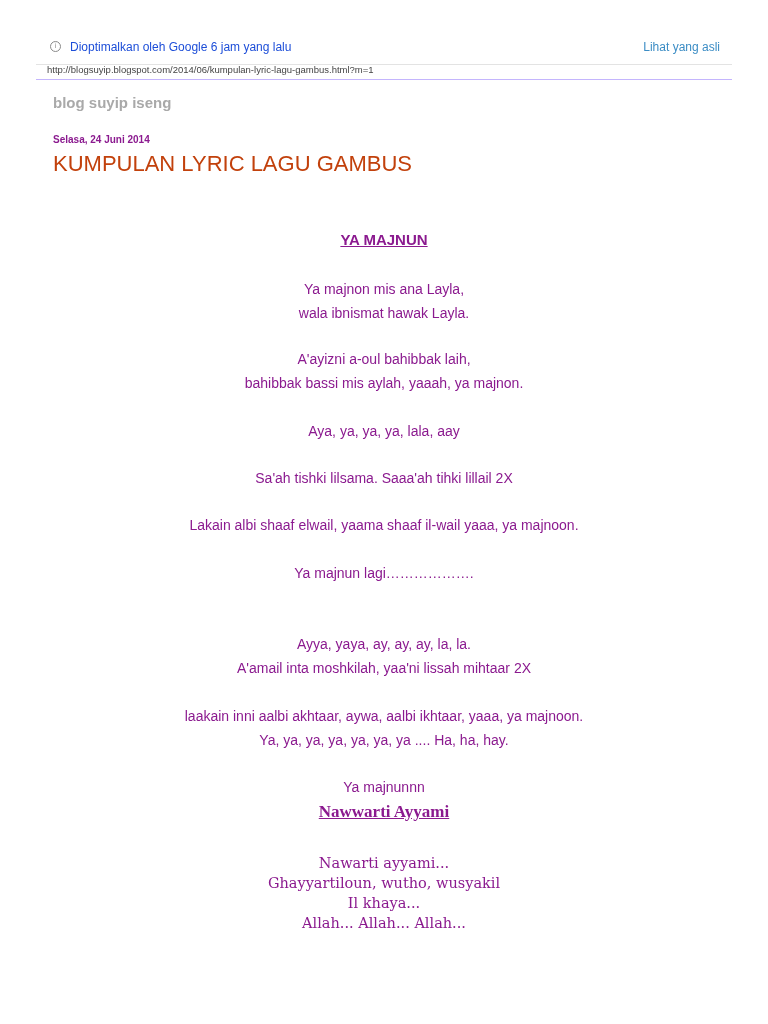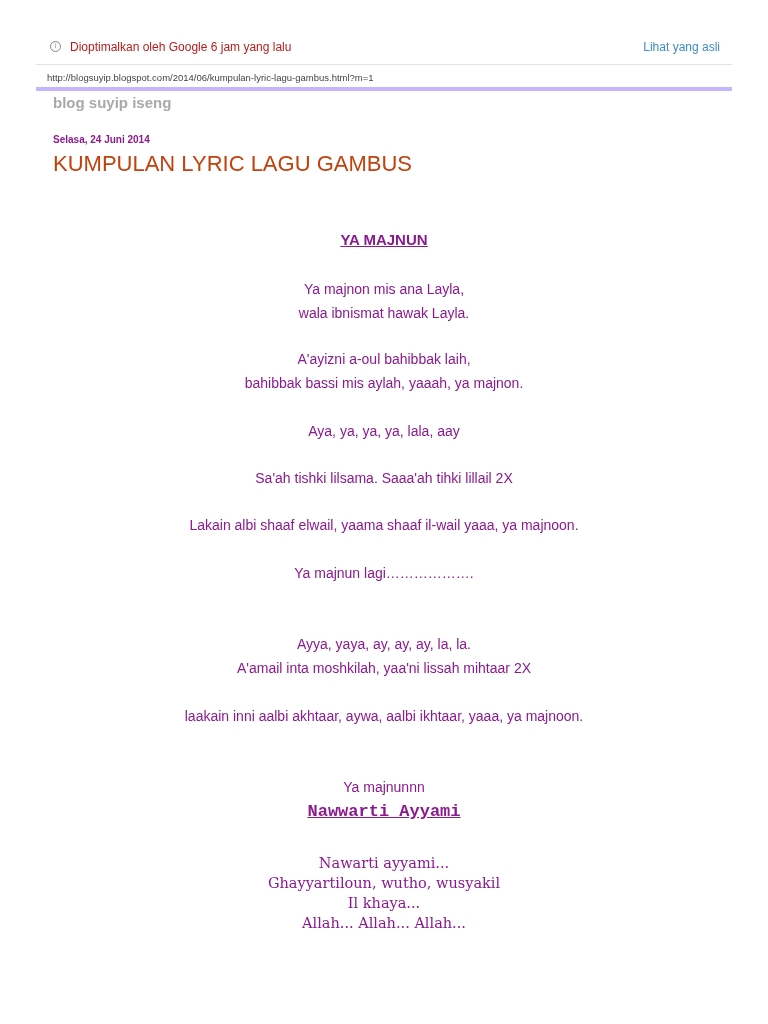--- a/index.html
+++ b/index.html
@@ -1,29 +1,29 @@
 <!DOCTYPE html>
 <html><head>
 <meta charset="utf-8">
 <style>
   html, body { margin:0; padding:0; background:#ffffff; }
   body { width:768px; height:1024px; position:relative; overflow:hidden; font-family:"Liberation Sans", sans-serif; }
   .topbar { position:absolute; left:36px; right:36px; top:36px; height:28px; border-bottom:1px solid #e3e3e3; }
   .info-icon { position:absolute; left:14px; top:5px; width:9px; height:9px; border:1px solid #8a8a8a; border-radius:50%; font-size:7px; line-height:9px; text-align:center; color:#8a8a8a; font-family:"DejaVu Sans", sans-serif; }
-  .optimized { position:absolute; left:34px; top:4px; font-size:12px; color:#b91c1c; }
+  .optimized { position:absolute; left:34px; top:4px; font-size:12px; color:#1d4ed8; }
   .view-original { position:absolute; right:12px; top:4px; font-size:12px; color:#3c8dc5; text-decoration:none; cursor:pointer; }
-  .urlbar { position:absolute; left:36px; right:36px; top:70px; height:17px; border-bottom:4px solid #c4b5fd; }
+  .urlbar { position:absolute; left:36px; right:36px; top:62px; height:17px; border-bottom:1px solid #c4b5fd; }
   .url { position:absolute; left:11px; top:2px; font-size:9.5px; color:#444; }
   .blog-title { position:absolute; left:53px; top:94px; font-size:15px; font-weight:bold; color:#a9a9a9; }
   .post-date { position:absolute; left:53px; top:134px; font-size:10px; font-weight:bold; color:#8b1a8f; }
   .post-title { position:absolute; left:53px; top:151px; font-size:22px; color:#c2410c; }
   .center { position:absolute; left:0; width:768px; text-align:center; color:#8b1a8f; }
   .song1-title { top:231px; font-size:15px; font-weight:bold; text-decoration:underline; }
   .lyric { font-size:14px; line-height:23.5px; }
-  .song2-title { top:802px; font-size:17px; font-weight:bold; text-decoration:underline; font-family:Liberation Mono, monospace; }
+  .song2-title { top:802px; font-size:17px; font-weight:bold; text-decoration:underline; font-family:Liberation Serif, serif; }
   .lyric2 { font-size:14.5px; line-height:20px; font-family:"DejaVu Serif", serif; }
 </style>
 </head>
 <body>
 
 <div class="topbar">
   <span class="info-icon">i</span>
   <span class="optimized">Dioptimalkan oleh Google 6 jam yang lalu</span>
   <a class="view-original">Lihat yang asli</a>
 </div>
@@ -56,20 +56,21 @@
 </div>
 <div class="center lyric" style="top:562px">
   <div>Ya majnun lagi……………….</div>
 </div>
 <div class="center lyric" style="top:633px">
   <div>Ayya, yaya, ay, ay, ay, la, la.</div>
   <div>A'amail inta moshkilah, yaa'ni lissah mihtaar 2X</div>
 </div>
 <div class="center lyric" style="top:705px">
   <div>laakain inni aalbi akhtaar, aywa, aalbi ikhtaar, yaaa, ya majnoon.</div>
+  <div>Ya, ya, ya, ya, ya, ya, ya .... Ha, ha, hay.</div>
 </div>
 <div class="center lyric" style="top:776px">
   <div>Ya majnunnn</div>
 </div>
 
 <div class="center song2-title">Nawwarti Ayyami</div>
 
 <div class="center lyric2" style="top:853px">
   <div>Nawarti ayyami...</div>
   <div>Ghayyartiloun, wutho, wusyakil</div>

